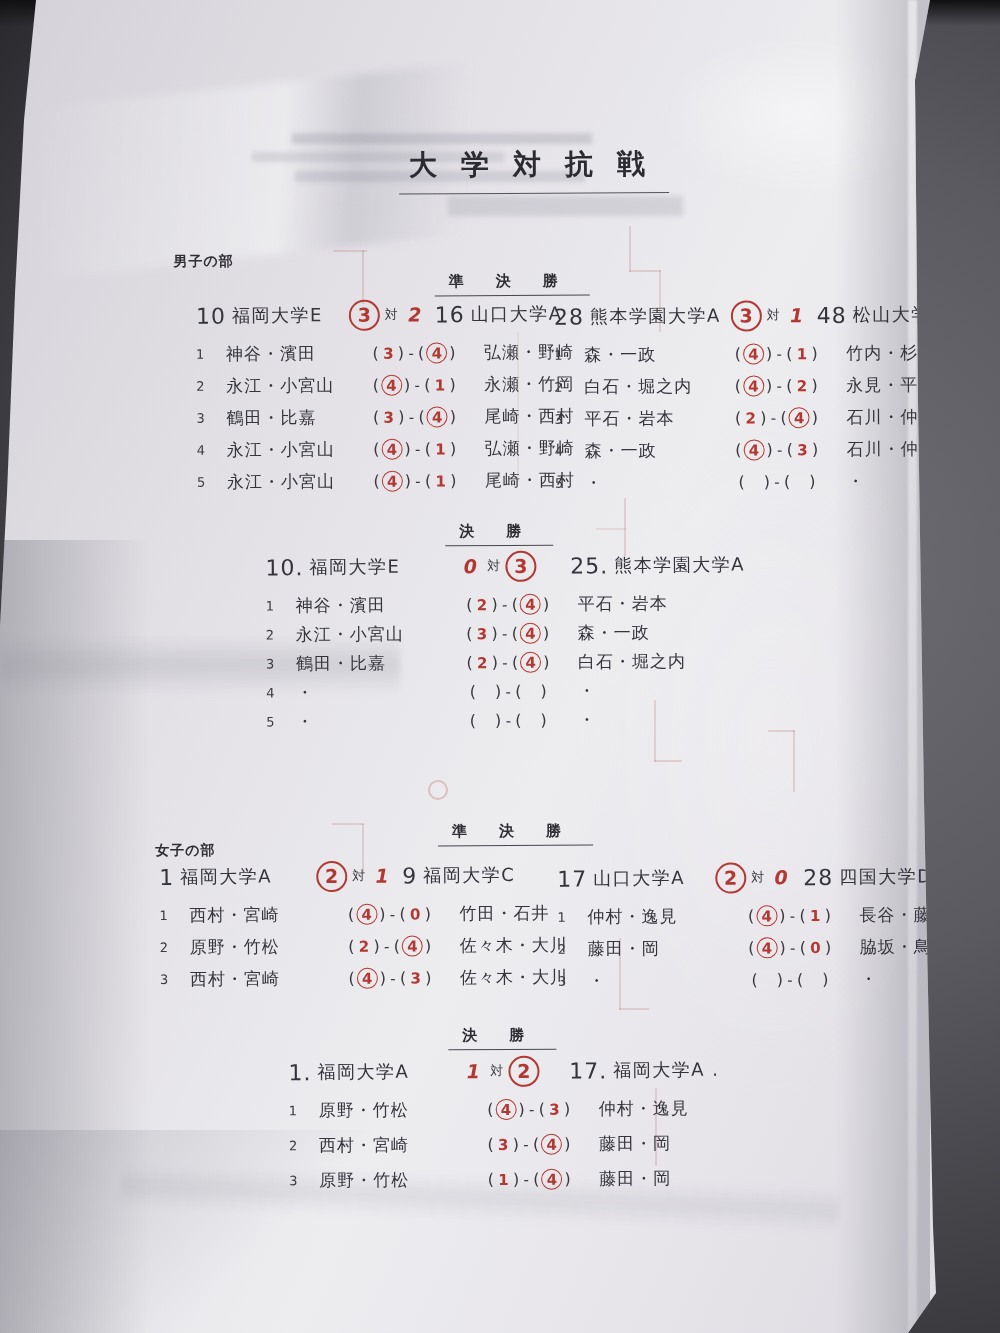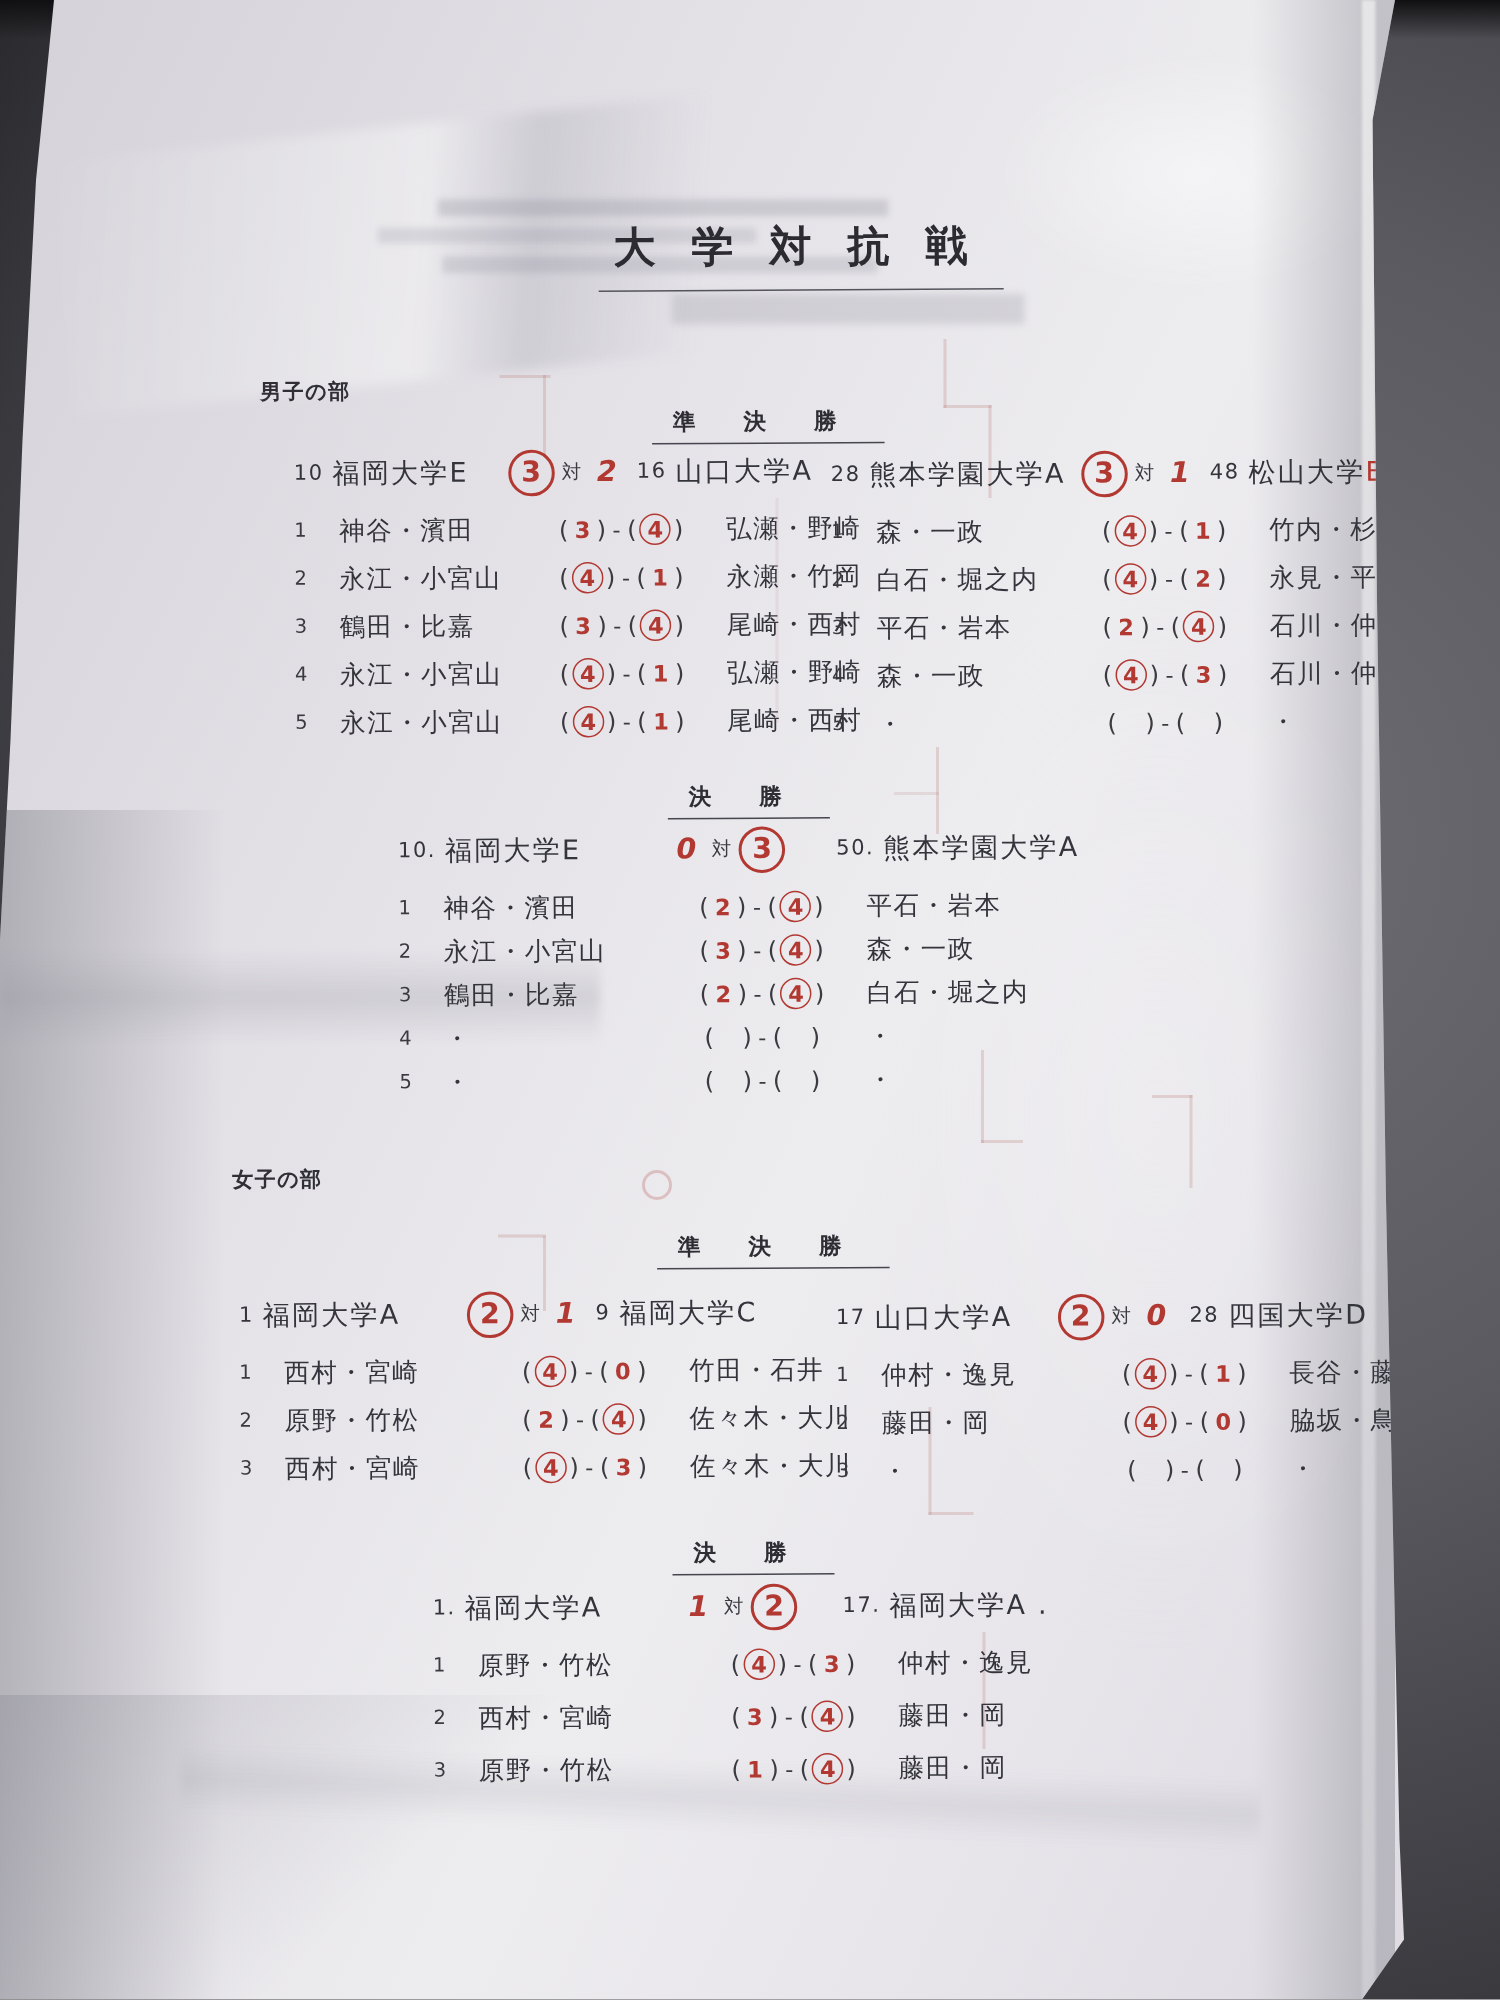--- a/index.html
+++ b/index.html
@@ -30,21 +30,21 @@
   }
   .sec-label{position:absolute;font-size:14px;font-weight:600;color:#2f2f35;letter-spacing:1px;}
   .round-label{
     position:absolute;font-size:15px;font-weight:bold;color:#2d2d33;
     letter-spacing:32px;padding:0 0 4px 14px;border-bottom:1.6px solid #46464e;white-space:nowrap;
   }
 
   .match{position:absolute;white-space:nowrap;}
   .mh{display:flex;align-items:center;margin-bottom:13px;height:30px;}
   .hand{color:var(--ink);}
-  .seed{font-size:14px;margin-right:6px;letter-spacing:1px;}
+  .seed{font-size:22px;margin-right:6px;letter-spacing:1px;}
   .team{font-size:18px;letter-spacing:1.5px;}
   .vs{font-size:13px;color:var(--print);margin:0 5px;}
   .hsp{display:inline-block;width:var(--hsp,24px);}
   .hsp2{display:inline-block;width:var(--hsp2,8px);}
   .hs{
     display:inline-flex;align-items:center;justify-content:center;
     min-width:24px;height:25px;color:var(--red);font-size:19px;font-weight:bold;font-style:italic;
   }
   .hs.circled-lg{border:2.4px solid var(--red);border-radius:50%;width:27px;height:27px;font-style:normal;}
   .red{color:var(--red);}
@@ -288,21 +288,21 @@
 
     <div class="match mf" style="left:266px;top:551px;--wl:152px;--hsp:58px;--hsp2:34px;">
       <div class="mh">
         <span class="hand seed">10.</span>
         <span class="hand team">福岡大学E</span>
         <span class="hsp"></span>
         <span class="hs">0</span>
         <span class="vs">対</span>
         <span class="hs circled-lg">3</span>
         <span class="hsp2"></span>
-        <span class="hand seed">50.</span>
+        <span class="hand seed">25.</span>
         <span class="hand team">熊本学園大学A</span>
       </div>
       <div class="row">
         <span class="no">1</span>
         <span class="pair hand pl">神谷・濱田</span>
         <span class="sg">
           <span class="dwrap">
               <i class="ds">2</i>
             </span>
           <span class="sep">-</span>
@@ -363,21 +363,21 @@
             </span>
           <span class="sep">-</span>
           <span class="dwrap">
               <i class="ds"></i>
             </span>
         </span>
         <span class="pair hand pr">・</span>
       </div>
     </div>
 
-    <div class="sec-label" style="left:154px;top:776px;">女子の部</div>
+    <div class="sec-label" style="left:154px;top:840px;">女子の部</div>
     <div class="round-label" style="left:437px;top:822px;">準決勝</div>
 
     <div class="match" style="left:158px;top:860px;--wl:140px;--hsp:44px;--hsp2:8px;">
       <div class="mh">
         <span class="hand seed">1</span>
         <span class="hand team">福岡大学A</span>
         <span class="hsp"></span>
         <span class="hs circled-lg">2</span>
         <span class="vs">対</span>
         <span class="hs">1</span>

